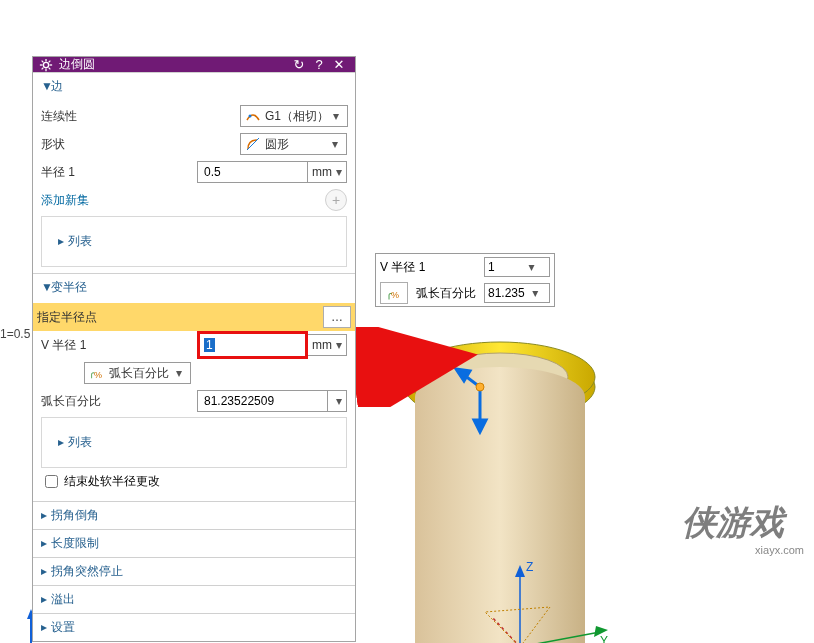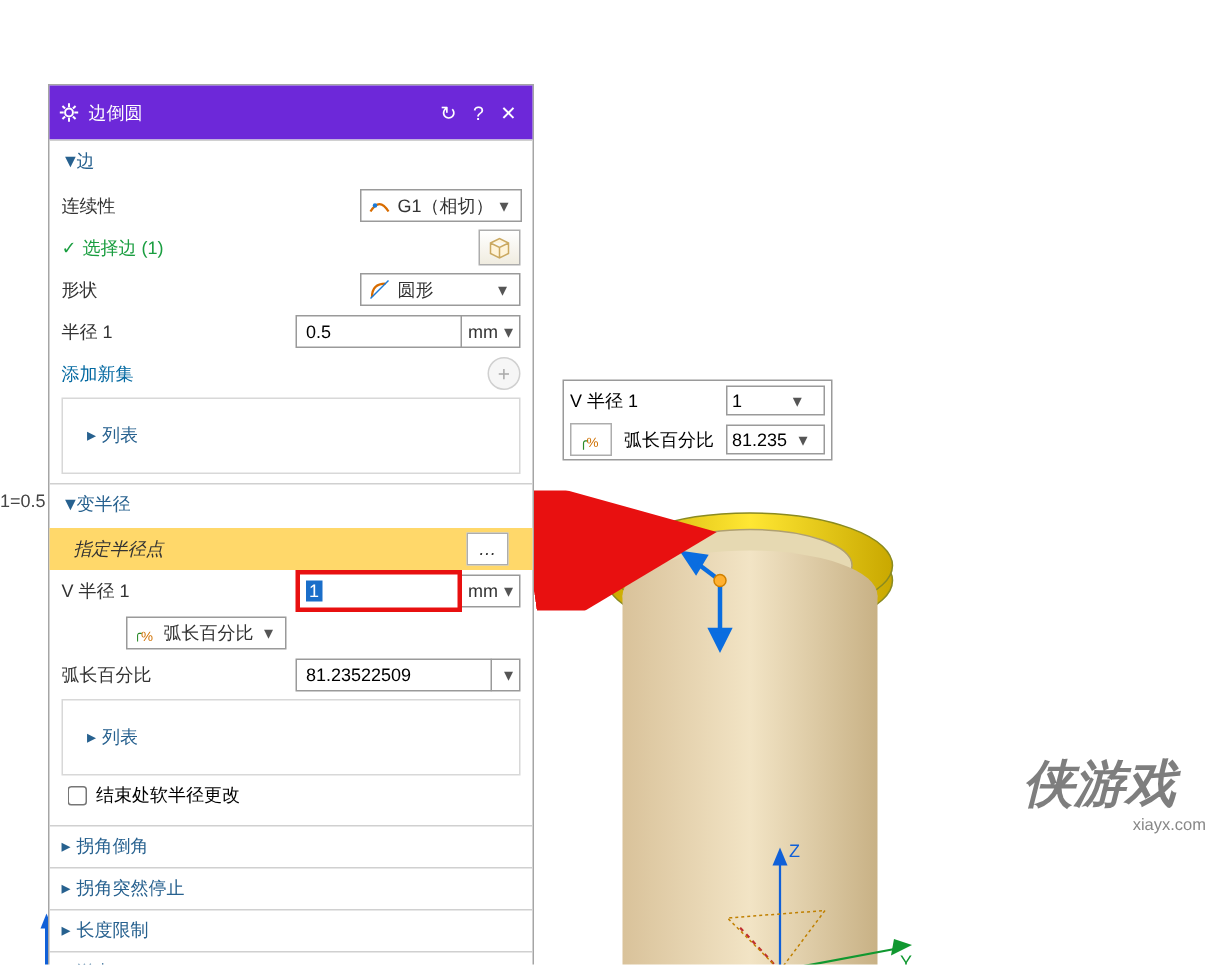--- a/index.html
+++ b/index.html
@@ -1,18 +1,18 @@
 <!DOCTYPE html>
 <html><head>
 <meta charset="utf-8">
 <style>
   * { box-sizing: border-box; font-family: "Microsoft YaHei", Arial, sans-serif; }
   body { margin: 0; width: 814px; height: 643px; background: #fff; overflow: hidden; position: relative; }
   .panel { position: absolute; left: 32px; top: 56px; width: 324px; border: 1px solid #a5a5a5; background: #fff; z-index: 10; }
-  .panel-header { background: #6d28d9; color: #fff; height: 36px; display: flex; align-items: center; padding: 0 6px; font-size: 12px; }
+  .panel-header { background: #701a75; color: #fff; height: 15px; display: flex; align-items: center; padding: 0 6px; font-size: 12px; }
   .panel-header .gear { width: 14px; height: 14px; margin-right: 6px; }
   .panel-header .title { flex: 1; }
   .panel-header .icon-btn { width: 20px; text-align: center; cursor: pointer; font-size: 13px; }
   .section-head { font-size: 12px; color: #27618f; padding: 5px 8px; cursor: pointer; border-top: 1px solid #d0d0d0; }
   .section-head:first-of-type { border-top: none; }
   .caret { display: inline-block; width: 10px; color: #27618f; }
   .section-body { padding: 2px 8px 6px 8px; }
   .row { display: flex; align-items: center; height: 28px; font-size: 12px; color: #333; }
   .row .lbl { flex: 1; }
   .row .lbl.green { color: #1a9e40; }
@@ -180,30 +180,20 @@
         <svg class="cicon" viewBox="0 0 16 16">
               <path d="M2,12 Q8,2 14,12" fill="none" stroke="#d86c00" stroke-width="1.5"></path>
               <circle cx="5" cy="8" r="1.5" fill="#1a7ad8"></circle>
             </svg>
         <span class="ctext">G1（相切）</span>
             <span class="cdd">▾</span>
       </div>
         </div>
     </div>
     <div class="row">
-      <span class="lbl green">选择边 (1)</span>
-      <div class="ctrl" style="width:auto">
-          <div class="cubebtn">
-        <svg viewBox="0 0 18 18">
-              <path d="M3,6 L9,3 L15,6 L15,13 L9,16 L3,13 z M3,6 L9,9 L15,6 M9,9 L9,16" fill="#fff3d8" stroke="#caa860" stroke-width="1"></path>
-            </svg>
-      </div>
-        </div>
-    </div>
-    <div class="row">
       <span class="lbl">形状</span>
       <div class="ctrl">
           <div class="combo">
         <svg class="cicon" viewBox="0 0 16 16">
               <path d="M3,13 Q3,4 12,4" fill="none" stroke="#d86c00" stroke-width="1.5"></path>
               <line x1="2" y1="14" x2="14" y2="2" stroke="#1a7ad8" stroke-width="1"></line>
             </svg>
         <span class="ctext">圆形</span>
             <span class="cdd">▾</span>
       </div>
@@ -225,21 +215,21 @@
       <span class="lbl gray">添加新集</span>
       <div class="ctrl" style="width:auto">
           <div class="plusbtn">+</div>
         </div>
     </div>
     <div class="list-row"><span class="caret">▸</span><span>列表</span></div>
   </div>
 
   <div class="section-head"><span class="caret">▼</span><span>变半径</span></div>
   <div class="section-body">
-    <div class="row highlight" style="margin:0 -8px; padding:0 16px;font-style:italic;">
+    <div class="row highlight" style="margin:0 -8px; padding:0 4px;">
       <span class="lbl">指定半径点</span>
       <div class="ctrl" style="width:auto">
           <div class="dotsbtn">…</div>
         </div>
     </div>
     <div class="row">
       <span class="lbl">V 半径 1</span>
       <div class="ctrl">
         <div class="input redbox" style="height:28px">
             <span class="sel">1</span>
@@ -274,17 +264,17 @@
       </div>
     </div>
     <div class="list-row"><span class="caret">▸</span><span>列表</span></div>
     <div class="check-row">
       <input type="checkbox" style="">
       <span>结束处软半径更改</span>
     </div>
   </div>
 
   <div class="section-head"><span class="caret">▸</span><span>拐角倒角</span></div>
+  <div class="section-head"><span class="caret">▸</span><span>长度限制</span></div>
   <div class="section-head"><span class="caret">▸</span><span>拐角突然停止</span></div>
-  <div class="section-head"><span class="caret">▸</span><span>长度限制</span></div>
   <div class="section-head"><span class="caret">▸</span><span>溢出</span></div>
   <div class="section-head"><span class="caret">▸</span><span>设置</span></div>
 </div>
 
 </body></html>

